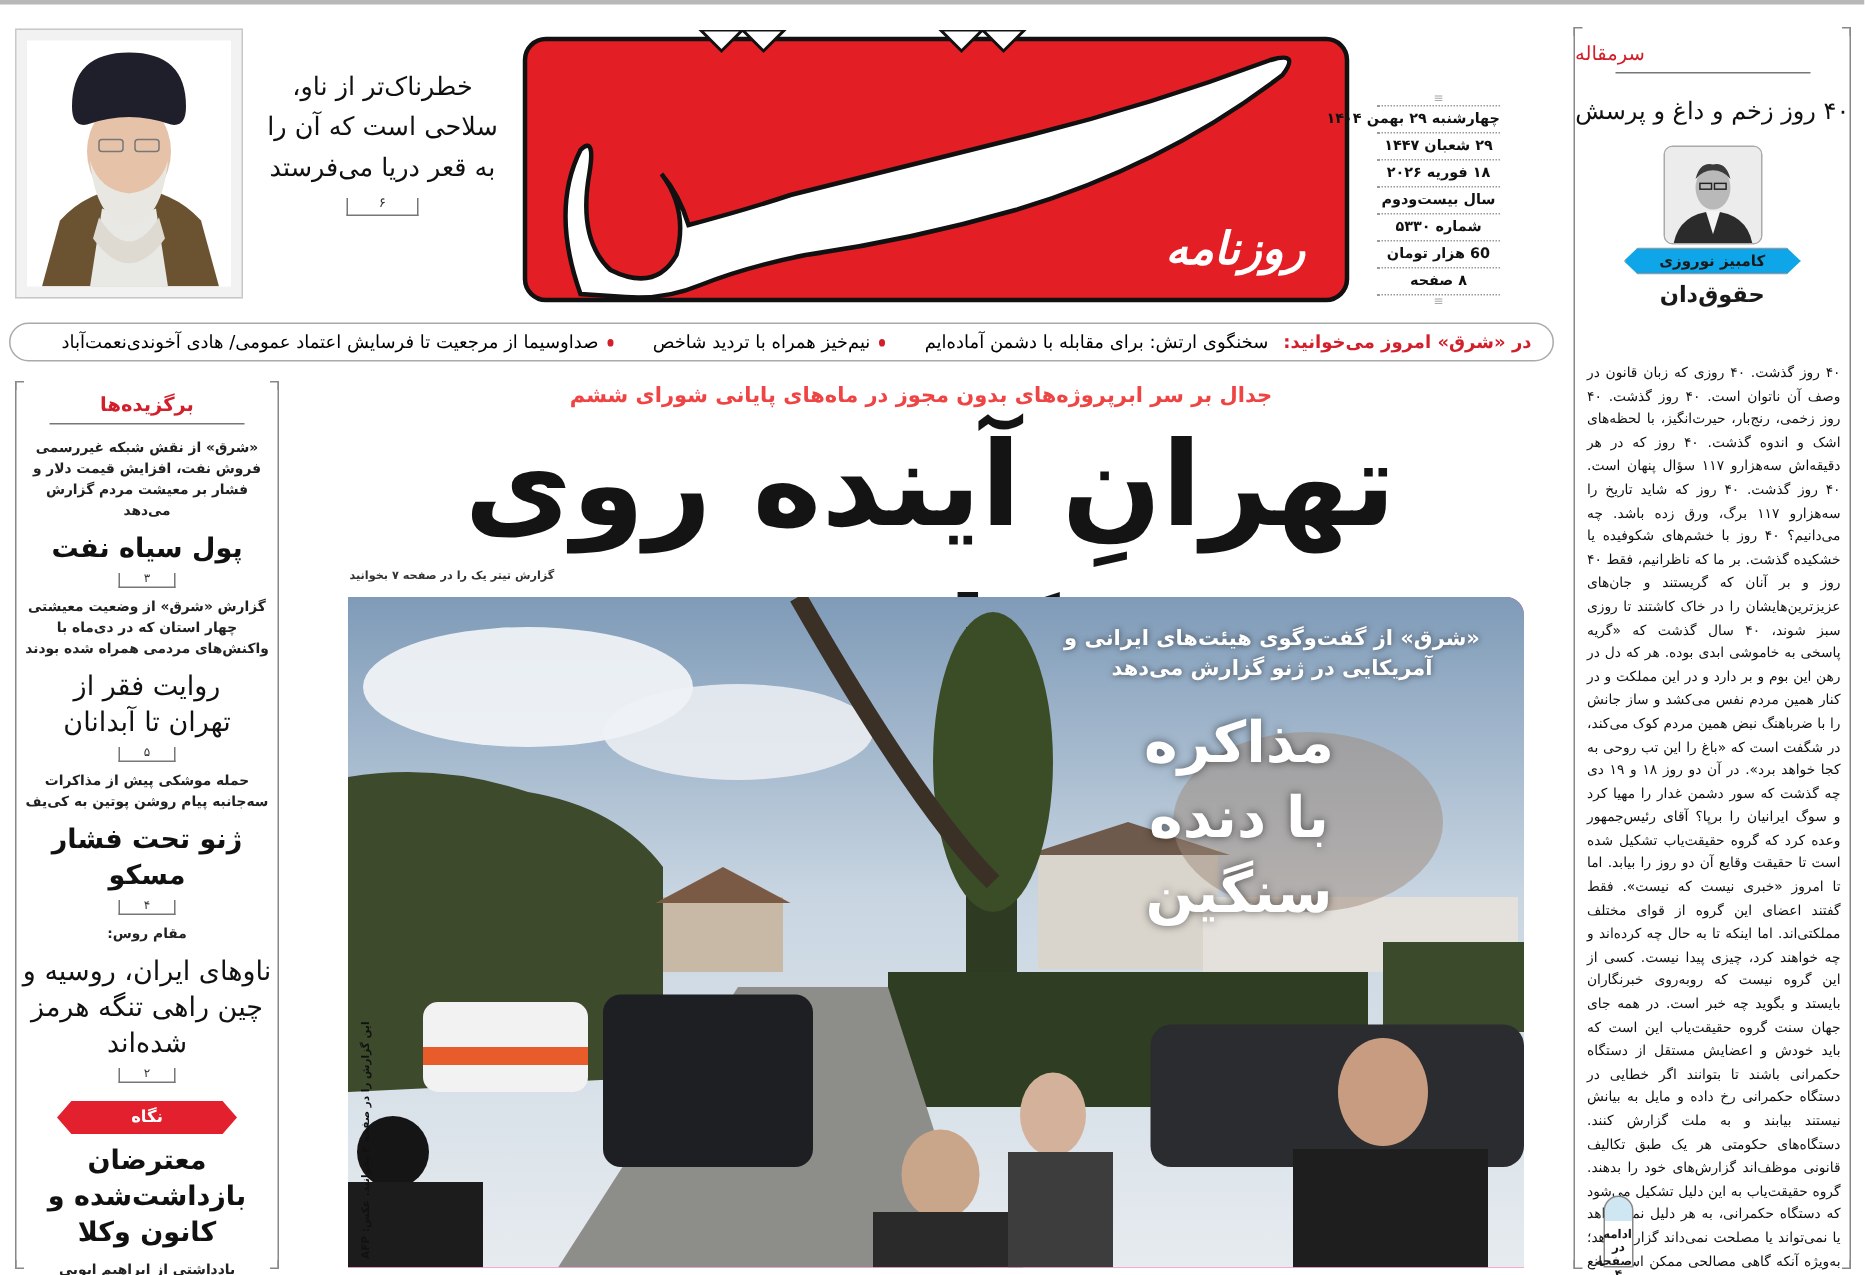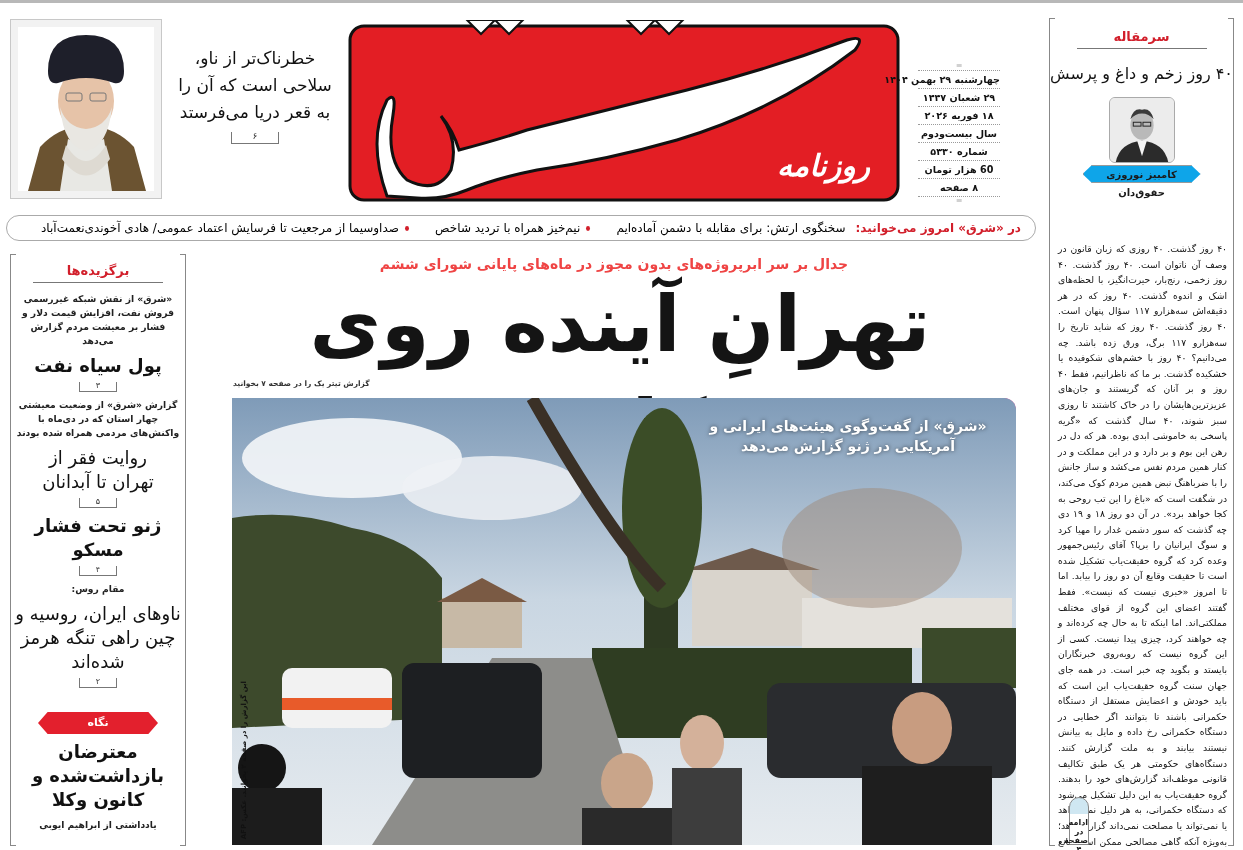--- a/index.html
+++ b/index.html
@@ -27,46 +27,46 @@
 
   
   .date-panel { position: absolute; left: 918px; top: 62px; width: 82px; }
   .date-panel .row { font-size: 9.6px; font-weight: bold; text-align: center; line-height: 17px; border-bottom: 1px dotted #9a9a9a; color: #111; white-space: nowrap; }
   .date-panel .row:first-child { border-top: 1px dotted #9a9a9a; }
   .date-panel .orn { text-align: center; font-size: 8px; color: #aaa; height: 8px; line-height: 8px; }
 
   
   .editorial { position: absolute; left: 1049px; top: 19px; width: 185px; height: 826px; border-left: 1px solid #888; border-right: 1px solid #888; }
   .corner { position: absolute; width: 6px; height: 6px; border-color: #888; border-style: solid; }
-  .ed-section { text-align: center; color: #d21f2b; font-size: 13px; margin-top: 10px; font-weight: bold; letter-spacing: 1px; }
+  .ed-section { text-align: left; color: #d21f2b; font-size: 13px; margin-top: 10px; font-weight: normal; letter-spacing: 1px; }
   .ed-rule { width: 130px; height: 6px; margin: 4px auto 0; border-top: 1px solid #777; position: relative; }
   .ed-title { text-align: center; font-size: 16px; margin-top: 10px; color: #111; }
   .ed-photo { width: 66px; height: 66px; margin: 14px auto 0; border: 1px solid #aaa; border-radius: 6px; overflow: hidden; background: #e9e9e9; }
   .ed-photo svg { width: 100%; height: 100%; display: block; }
   .ed-name { width: 118px; height: 18px; margin: 2px auto 0; background: #0ea5e9; border: 1px solid #999; clip-path: polygon(8% 0, 92% 0, 100% 50%, 92% 100%, 8% 100%, 0 50%); text-align: center; font-size: 10px; font-weight: bold; line-height: 17px; }
-  .ed-role { text-align: center; font-size: 10px; margin-top: 4px; font-weight: bold; }
+  .ed-role { text-align: center; font-size: 15px; margin-top: 4px; font-weight: bold; }
   .ed-body { position: absolute; left: 8px; top: 222px; width: 169px; font-size: 9.2px; line-height: 15.6px; text-align: justify; color: #111; }
   .ed-cont { position: absolute; left: 19px; top: 778px; width: 20px; height: 48px; border: 1px solid #888; border-radius: 17px 17px 0 0; background: linear-gradient(#cfe7f2 0, #cfe7f2 16px, #fff 16px); text-align: center; font-size: 8px; line-height: 9px; padding-top: 20px; font-weight: bold; }
 
   
   .today-bar { position: absolute; left: 6px; top: 215px; width: 1030px; height: 26px; border: 1px solid #aaa; border-radius: 13px; display: flex; align-items: center; padding: 0 14px; font-size: 12px; white-space: nowrap; overflow: hidden; }
   .today-label { color: #d21f2b; font-weight: bold; margin-left: 10px; }
   .today-item { color: #000000; margin-left: 20px; }
   .dot { display: inline-block; width: 5px; height: 5px; border-radius: 50%; background: #d21f2b; margin: 0 6px; vertical-align: middle; }
 
   
   .picks { position: absolute; left: 10px; top: 255px; width: 176px; height: 590px; border-left: 1px solid #888; border-right: 1px solid #888; text-align: center; }
   .picks-title { color: #d21f2b; font-size: 13px; font-weight: bold; margin-top: 8px; letter-spacing: 1px; }
   .picks-rule { width: 130px; margin: 4px auto 0; border-top: 1px solid #777; height: 4px; }
   .pick-kicker { font-size: 9.2px; line-height: 14px; font-weight: bold; color: #222; margin-top: 6px; padding: 0 4px; }
   .pick-head { font-size: 18px; line-height: 24px; font-weight: bold; color: #111; margin-top: 6px; }
   .pick-head.normal { font-weight: normal; }
   .pick-ref { display: flex; justify-content: center; margin-top: 4px; }
   .pick-ref span { display: block; width: 38px; height: 10px; border-bottom: 1px solid #777; border-left: 1px solid #777; border-right: 1px solid #777; font-size: 8px; line-height: 7px; color: #333; }
-  .pick-tag { width: 120px; height: 22px; margin: 24px auto 0; background: #e3202d; color: #fff; font-weight: bold; font-size: 11px; line-height: 22px; clip-path: polygon(8% 0, 92% 0, 100% 50%, 92% 100%, 8% 100%, 0 50%); }
+  .pick-tag { width: 120px; height: 22px; margin: 12px auto 0; background: #e3202d; color: #fff; font-weight: bold; font-size: 11px; line-height: 22px; clip-path: polygon(8% 0, 92% 0, 100% 50%, 92% 100%, 8% 100%, 0 50%); }
 
   
   .kicker-main { position: absolute; left: 232px; top: 256px; width: 764px; text-align: center; font-size: 14px; font-weight: bold; color: #ef4444; }
   .headline { position: absolute; left: 240px; top: 272px; width: 760px; text-align: center; font-size: 78px; line-height: 104px; font-weight: bold; color: #141414; letter-spacing: -1px; }
   .headline-ref { position: absolute; left: 233px; top: 379px; font-size: 7.5px; font-weight: bold; color: #333; }
 
   
   .photo { position: absolute; left: 232px; top: 398px; width: 784px; height: 447px; border-radius: 0 12px 0 0; overflow: hidden; background: #ec4899; }
   .photo svg { position: absolute; left: 0; top: 0; width: 100%; height: 100%; }
   .photo-kicker { position: absolute; right: 18px; top: 18px; width: 300px; text-align: center; color: #fff; font-weight: bold; font-size: 14px; line-height: 20px; text-shadow: 0 0 4px rgba(0,0,0,0.6); }
@@ -174,20 +174,21 @@
       </div>
   </div>
   <div>
     <div class="pick-kicker">گزارش «شرق» از وضعیت معیشتی چهار استان که در دی‌ماه با واکنش‌های مردمی همراه شده بودند</div>
     <div class="pick-head normal" style="width:130px;margin-left:auto;margin-right:auto;">روایت فقر از تهران تا آبدانان</div>
     <div class="pick-ref">
         <span>۵</span>
       </div>
   </div>
   <div>
+    <div class="pick-kicker">حمله موشکی پیش از مذاکرات سه‌جانبه پیام روشن پوتین به کی‌یف</div>
     <div class="pick-head">ژنو تحت فشار مسکو</div>
     <div class="pick-ref">
         <span>۴</span>
       </div>
   </div>
   <div>
     <div class="pick-kicker">مقام روس:</div>
     <div class="pick-head normal">ناوهای ایران، روسیه و چین راهی تنگه هرمز شده‌اند</div>
     <div class="pick-ref">
         <span>۲</span>
@@ -247,14 +248,18 @@
     <circle cx="30" cy="370" r="24" fill="#151515"></circle>
     <rect x="0" y="390" width="90" height="57" fill="#1c1c1c"></rect>
     <ellipse cx="395" cy="385" rx="26" ry="30" fill="#c9a58a"></ellipse>
     <rect x="350" y="410" width="100" height="37" fill="#2a2a2a"></rect>
     <ellipse cx="470" cy="345" rx="22" ry="28" fill="#d4b19a"></ellipse>
     <rect x="440" y="370" width="70" height="77" fill="#3d3d3d"></rect>
     <ellipse cx="690" cy="330" rx="30" ry="36" fill="#c89c80"></ellipse>
     <rect x="630" y="368" width="130" height="79" fill="#1e1e1e"></rect>
   </svg>
   <div class="photo-kicker">«شرق» از گفت‌وگوی هیئت‌های ایرانی و آمریکایی در ژنو گزارش می‌دهد</div>
+  <div class="photo-head">
+    <div>مذاکره</div>
+    <div>با دنده سنگین</div>
+  </div>
   <div class="photo-credit">این گزارش را در صفحه ۲ بخوانید. عکس: AFP</div>
 </div>
 
 </body></html>

